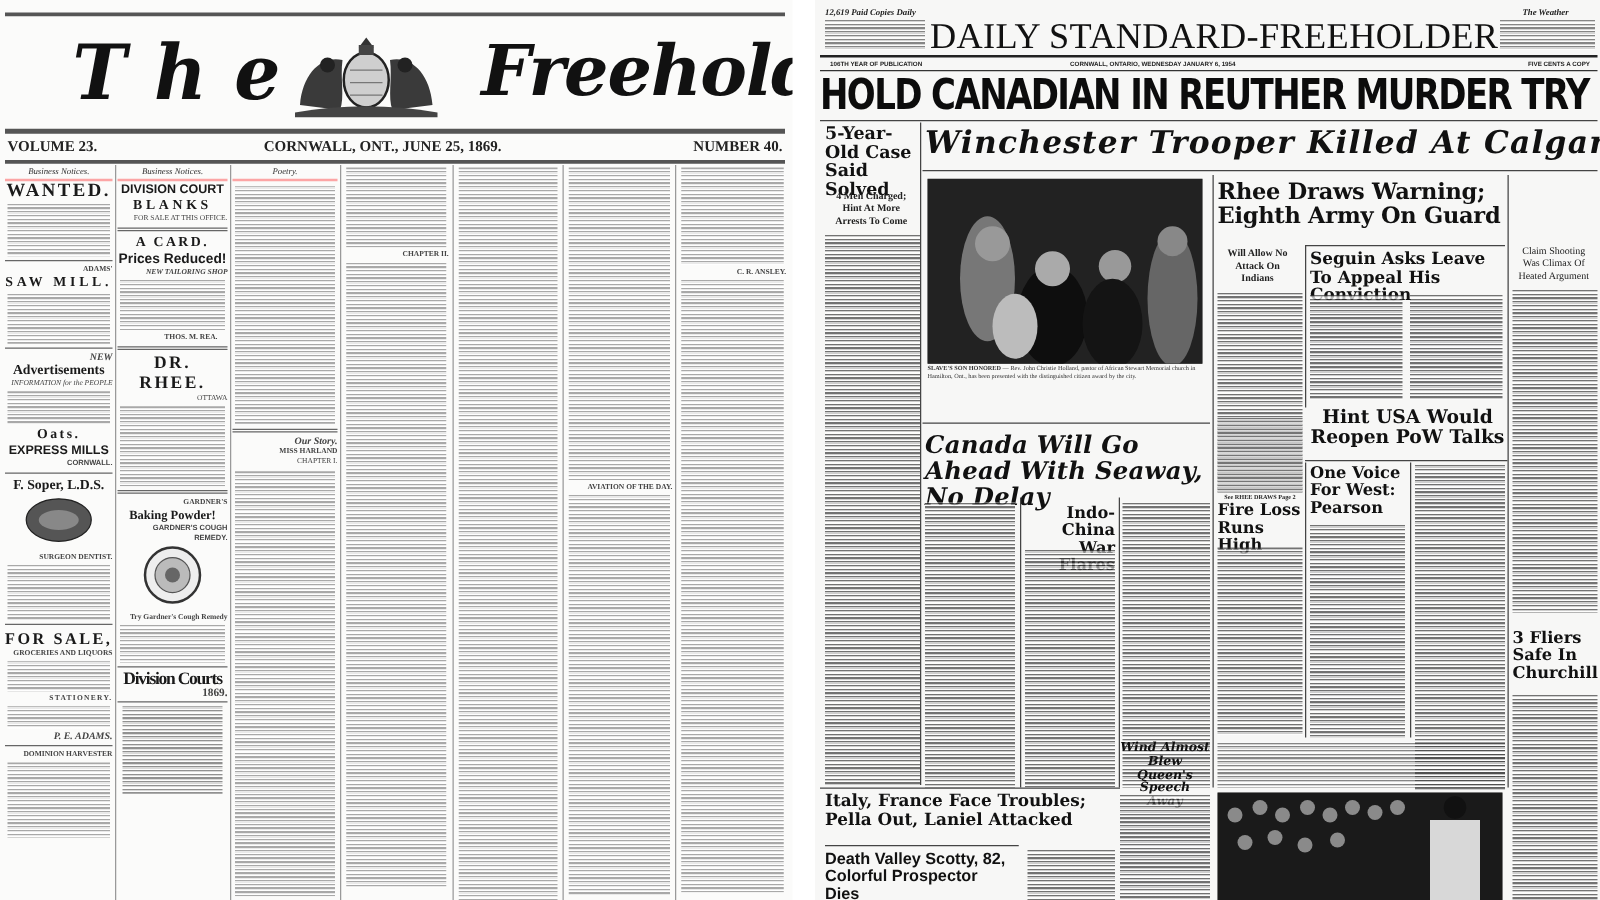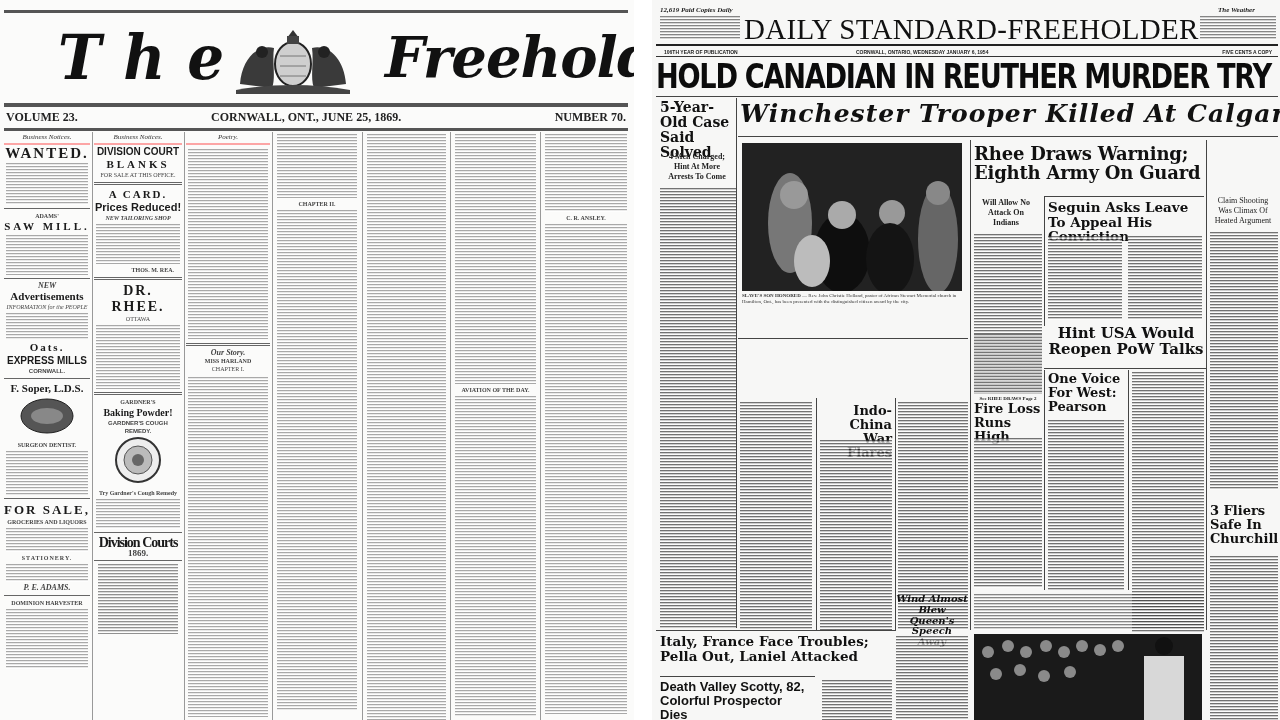--- a/index.html
+++ b/index.html
@@ -36,21 +36,21 @@
   #left .dateline span { position: absolute; top: 2px; }
   #left .col { position: absolute; top: 132px; bottom: 0; }
   #left .vsep { position: absolute; top: 132px; bottom: 0; width: 1px; background: #999; }
   .colhead {
     font-family: "Liberation Serif", serif; font-size: 7px; font-style: italic; text-align: center;
     color: #333; border-bottom: 2px solid #fca5a5; padding: 1px 0 2px;
   }
   .ad { text-align: center; font-family: "Liberation Serif", serif; color: #1a1a1a; }
   .ad .big { font-size: 15px; font-weight: bold; letter-spacing: 2px; line-height: 16px; }
   .ad .med { font-size: 11px; font-weight: bold; line-height: 13px; }
-  .ad .sm { font-size: 6px; line-height: 8px; color: #444; }
+  .ad .sm { font-size: 6px; line-height: 8px; color: #444; text-align: right; }
   .ad .sans { font-family: "Liberation Sans", sans-serif; }
   .hr { height: 1px; background: #666; margin: 3px 0; }
   .hr2 { height: 3px; border-top: 1px solid #666; border-bottom: 1px solid #666; margin: 3px 0; }
 
   
   #right { position: absolute; left: 652px; top: 0; width: 628px; height: 720px; background: #f7f7f6; overflow: hidden; }
   #right .title {
     position: absolute; left: 92px; top: 10px; font-family: "Liberation Serif", serif;
     font-size: 33px; color: #111; letter-spacing: 0px; white-space: nowrap;
   }
@@ -95,21 +95,21 @@
       <circle cx="30" cy="30" r="6" fill="#222"></circle>
         <circle cx="92" cy="30" r="6" fill="#222"></circle>
     </svg>
     <span class="mh-name">Freeholder.</span>
   </div>
 
   <div class="rule" style="top:103px;height:4px;"></div>
   <div class="dateline">
     <span style="left:0">VOLUME 23.</span>
     <span style="left:205px">CORNWALL, ONT., JUNE 25, 1869.</span>
-    <span style="right:0">NUMBER 70.</span>
+    <span style="right:0">NUMBER 40.</span>
   </div>
   <div class="rule" style="top:128px;height:3px;"></div>
 
   <div class="vsep" style="left:92px"></div>
   <div class="vsep" style="left:184px"></div>
   <div class="vsep" style="left:272px"></div>
   <div class="vsep" style="left:362px"></div>
   <div class="vsep" style="left:450px"></div>
   <div class="vsep" style="left:540px"></div>
 
@@ -279,20 +279,21 @@
       <ellipse cx="196" cy="96" rx="20" ry="54" fill="#666"></ellipse>
       <circle cx="196" cy="50" r="12" fill="#888"></circle>
       <ellipse cx="70" cy="118" rx="18" ry="26" fill="#bcbcbc"></ellipse>
     </svg>
   </div>
   <div class="caption" style="left:90px;top:293px;width:220px;font-family:'Liberation Serif',serif;font-size:5px;line-height:6px;color:#333;">
     <b>SLAVE'S SON HONORED</b> — <span>Rev. John Christie Holland, pastor of African Stewart Memorial church in Hamilton, Ont., has been presented with the distinguished citizen award by the city.</span>
   </div>
   <div class="hline" style="left:86px;width:230px;top:338px;"></div>
 
+  <div class="hd it" style="left:88px;top:345px;width:230px;font-size:19.5px;letter-spacing:0.2px;">Canada Will Go Ahead With Seaway, No Delay</div>
   <div class="block txt-dark" style="left:88px;top:402px;width:72px;height:228px;opacity:.7"></div>
   <div class="vline" style="left:164px;top:398px;height:232px;"></div>
   <div class="hd" style="left:168px;top:404px;width:72px;font-size:13px;text-align:right;">Indo-China War Flares</div>
   <div class="block txt-dark" style="left:168px;top:440px;width:72px;height:190px;opacity:.7"></div>
   <div class="vline" style="left:243px;top:398px;height:232px;"></div>
   <div class="block txt-dark" style="left:246px;top:402px;width:70px;height:228px;opacity:.7"></div>
   <div class="vline" style="left:318px;top:140px;height:490px;"></div>
 
   <div class="hd" style="left:322px;top:144px;width:230px;font-size:18px;letter-spacing:-0.2px;">Rhee Draws Warning; Eighth Army On Guard</div>
   <div class="deck" style="left:324px;top:198px;width:60px;">Will Allow No Attack On Indians</div>

